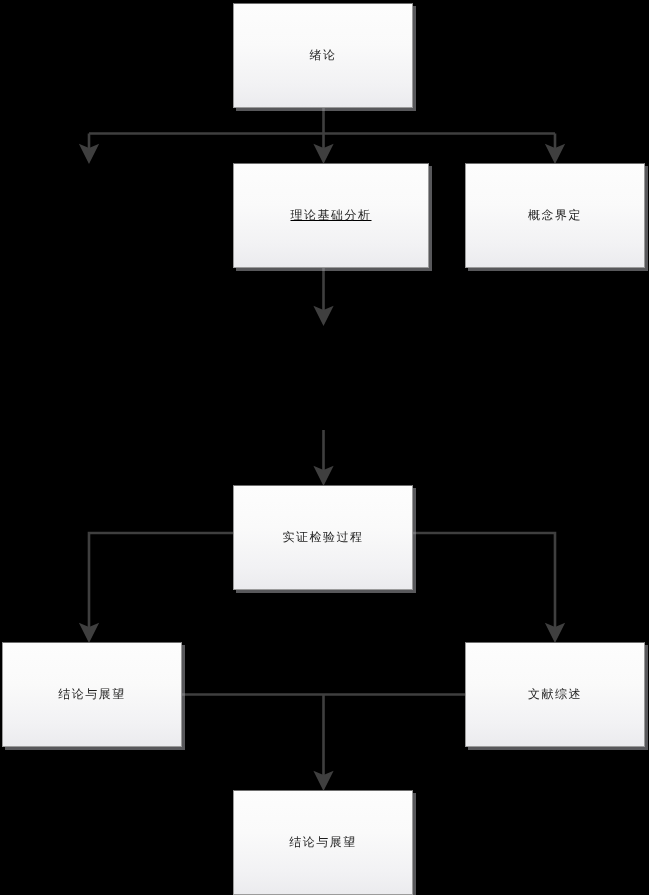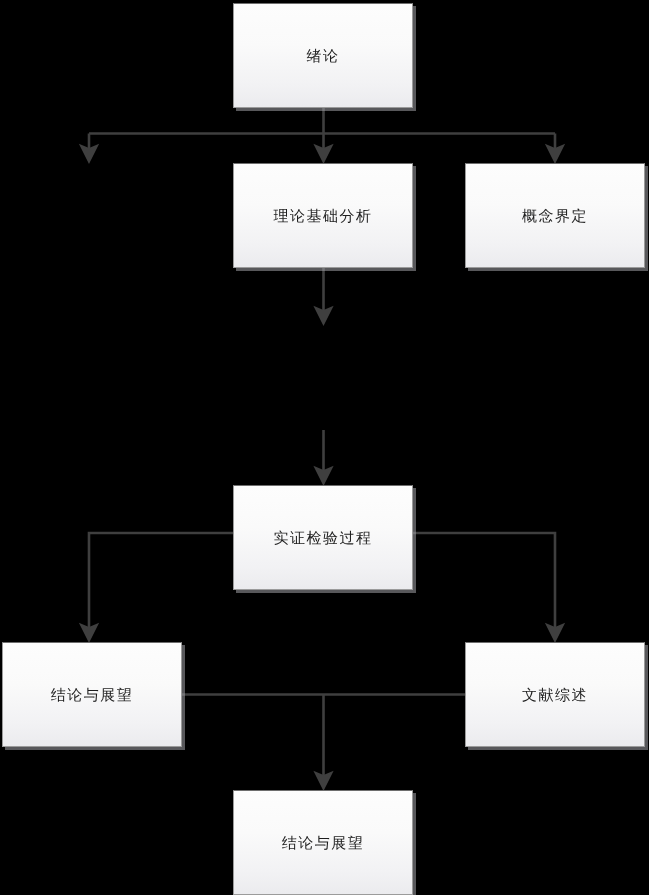--- a/index.html
+++ b/index.html
@@ -29,21 +29,21 @@
     display: flex;
     align-items: center;
     justify-content: center;
     background: linear-gradient(to bottom, #fdfdfd 0%, #fafafa 40%, #f2f2f4 78%, #ebebee 100%);
     border: 1px solid #9b9b9b;
     border-top-color: #6e6e6e;
     box-shadow: 3px 3px 0 0 rgba(160,160,165,0.55);
   }
   .node-label {
     color: #1d1d1d;
-    font-size: 15px;
+    font-size: 12px;
     line-height: 1.2;
     letter-spacing: 1.5px;
     white-space: nowrap;
     text-align: center;
   }
 </style>
 </head>
 <body>
 
 <div id="canvas">
@@ -79,21 +79,21 @@
 
       <path d="M323.5,694.5 L323.5,779" marker-end="url(#arrowhead)"></path>
     </g>
   </svg>
 
   <div class="node" style="left:233px; top:3px; width:180px; height:105px;">
     <span class="node-label">绪论</span>
   </div>
 
 
-  <div class="node" style="left:233px; top:163px; width:180px; height:105px;">
+  <div class="node" style="left:233px; top:163px; width:196px; height:105px;text-decoration:underline;">
     <span class="node-label">理论基础分析</span>
   </div>
 
   <div class="node" style="left:465px; top:163px; width:180px; height:105px;">
     <span class="node-label">概念界定</span>
   </div>
 
 
   <div class="node" style="left:233px; top:485px; width:180px; height:105px;">
     <span class="node-label">实证检验过程</span>

